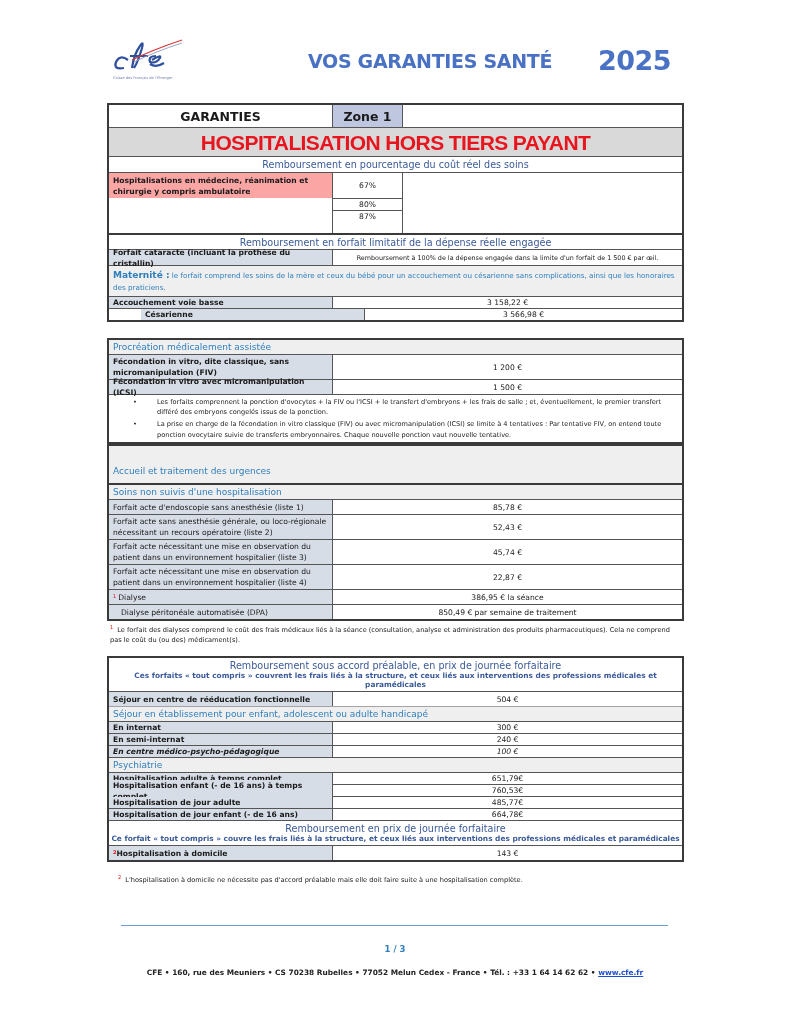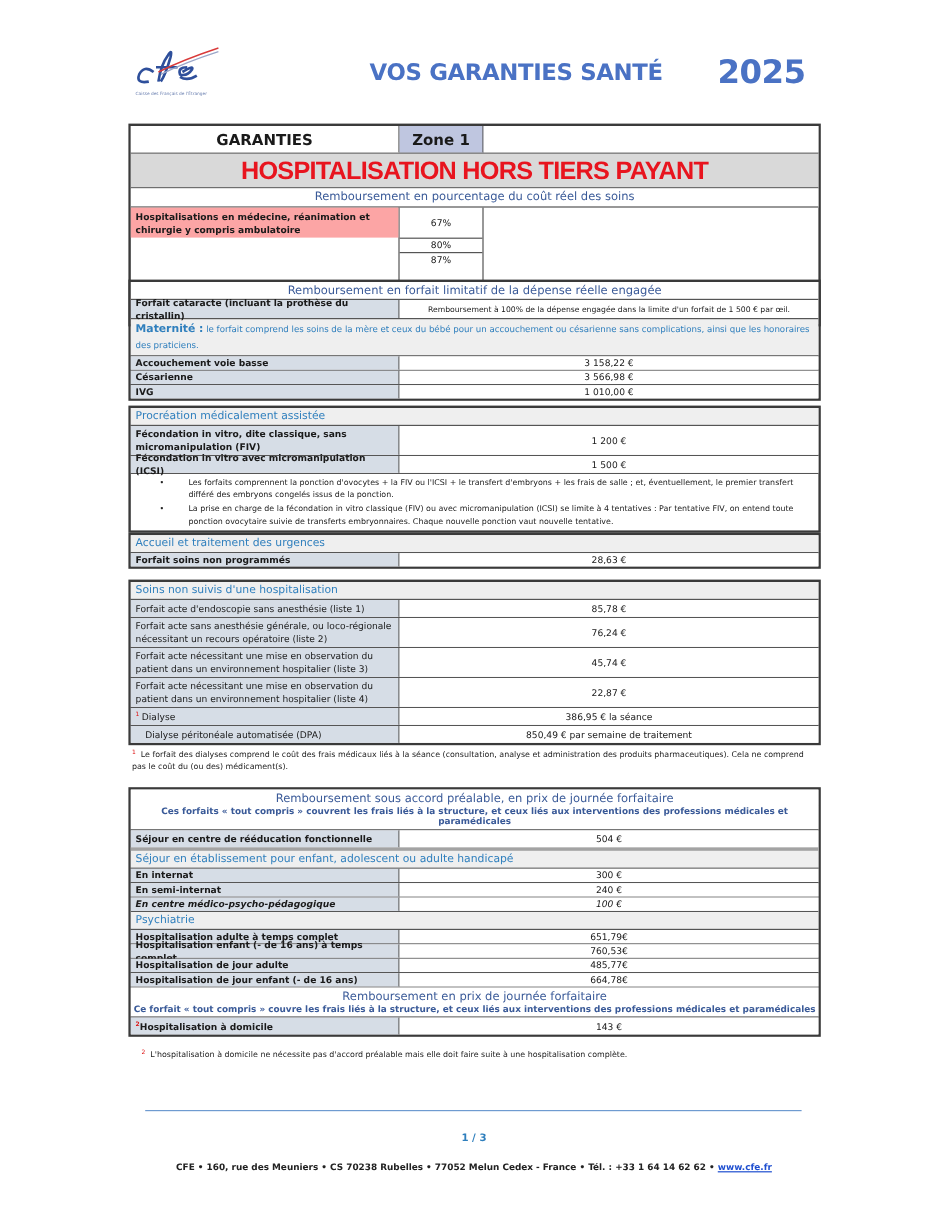--- a/index.html
+++ b/index.html
@@ -93,27 +93,23 @@
     <div class="cell-r" style="font-size:6.4px;">Remboursement à 100% de la dépense engagée dans la limite d'un forfait de 1 500 € par œil.</div>
   </div>
   <div style="background:#efefef;border-top:1px solid #555;padding:2px 4px;font-size:7.2px;line-height:1.6;color:#2f7fbd;">
     <span style="font-size:9px;font-weight:bold;">Maternité :</span>
     <span>le forfait comprend les soins de la mère et ceux du bébé pour un accouchement ou césarienne sans complications, ainsi que les honoraires des praticiens.</span>
   </div>
   <div class="row" style="height:12px;">
     <div class="cell-l">Accouchement voie basse</div>
     <div class="cell-r">3 158,22 €</div>
   </div>
-  <div class="row" style="height:12px;">
+  <div class="row" style="height:12px;padding-left:32px;">
     <div class="cell-l">Césarienne</div>
     <div class="cell-r">3 566,98 €</div>
-  </div>
-  <div class="row" style="height:12px;">
-    <div class="cell-l">IVG</div>
-    <div class="cell-r">1 010,00 €</div>
   </div>
 </div>
 
 <div class="tbl" style="top:338px;">
   <div style="background:#efefef;color:#2f7fbd;font-size:9px;padding:2px 4px;">Procréation médicalement assistée</div>
   <div class="row" style="height:25px;">
     <div class="cell-l">Fécondation in vitro, dite classique, sans micromanipulation (FIV)</div>
     <div class="cell-r">1 200 €</div>
   </div>
   <div class="row" style="height:15px;">
@@ -126,36 +122,36 @@
       <span>Les forfaits comprennent la ponction d'ovocytes + la FIV ou l'ICSI + le transfert d'embryons + les frais de salle ; et, éventuellement, le premier transfert différé des embryons congelés issus de la ponction.</span>
     </div>
     <div class="bullet-row">
       <span class="dot">•</span>
       <span>La prise en charge de la fécondation in vitro classique (FIV) ou avec micromanipulation (ICSI) se limite à 4 tentatives : Par tentative FIV, on entend toute ponction ovocytaire suivie de transferts embryonnaires. Chaque nouvelle ponction vaut nouvelle tentative.</span>
     </div>
   </div>
 </div>
 
 <div class="tbl" style="top:444px;">
-  <div style="background:#efefef;color:#2f7fbd;font-size:9px;padding:2px 4px;">Accueil et traitement des urgences</div>
+  <div style="background:#efefef;color:#2f7fbd;font-size:9px;padding:20px 4px;">Accueil et traitement des urgences</div>
   <div class="row" style="height:12px;">
     <div class="cell-l">Forfait soins non programmés</div>
     <div class="cell-r">28,63 €</div>
   </div>
 </div>
 
 <div class="tbl" style="top:483px;">
   <div style="background:#efefef;color:#2f7fbd;font-size:9px;padding:2px 4px;">Soins non suivis d'une hospitalisation</div>
   <div class="row" style="height:15px;">
     <div class="cell-l normal">Forfait acte d'endoscopie sans anesthésie (liste 1)</div>
     <div class="cell-r">85,78 €</div>
   </div>
   <div class="row" style="height:25px;">
     <div class="cell-l normal">Forfait acte sans anesthésie générale, ou loco-régionale nécessitant un recours opératoire (liste 2)</div>
-    <div class="cell-r">76,24 €</div>
+    <div class="cell-r">52,43 €</div>
   </div>
   <div class="row" style="height:25px;">
     <div class="cell-l normal">Forfait acte nécessitant une mise en observation du patient dans un environnement hospitalier (liste 3)</div>
     <div class="cell-r">45,74 €</div>
   </div>
   <div class="row" style="height:25px;">
     <div class="cell-l normal">Forfait acte nécessitant une mise en observation du patient dans un environnement hospitalier (liste 4)</div>
     <div class="cell-r">22,87 €</div>
   </div>
   <div class="row" style="height:15px;">
@@ -175,39 +171,39 @@
   <span>Le forfait des dialyses comprend le coût des frais médicaux liés à la séance (consultation, analyse et administration des produits pharmaceutiques). Cela ne comprend pas le coût du (ou des) médicament(s).</span>
 </div>
 
 <div class="tbl" style="top:656px;">
   <div class="sec-center" style="padding:2px 0 0;">Remboursement sous accord préalable, en prix de journée forfaitaire</div>
   <div class="sec-sub">Ces forfaits « tout compris » couvrent les frais liés à la structure, et ceux liés aux interventions des professions médicales et paramédicales</div>
   <div class="row" style="height:15px;">
     <div class="cell-l">Séjour en centre de rééducation fonctionnelle</div>
     <div class="cell-r">504 €</div>
   </div>
-  <div style="background:#efefef;color:#2f7fbd;font-size:9px;padding:2px 4px;border-top:3px solid #a3a3a3;">Séjour en établissement pour enfant, adolescent ou adulte handicapé</div>
+  <div style="background:#efefef;color:#2f7fbd;font-size:9px;padding:2px 4px;border-top:1px solid #a3a3a3;">Séjour en établissement pour enfant, adolescent ou adulte handicapé</div>
   <div class="row" style="height:12px;">
     <div class="cell-l">En internat</div>
     <div class="cell-r">300 €</div>
   </div>
   <div class="row" style="height:12px;">
     <div class="cell-l">En semi-internat</div>
     <div class="cell-r">240 €</div>
   </div>
   <div class="row" style="height:12px;font-style:italic;">
     <div class="cell-l">En centre médico-psycho-pédagogique</div>
     <div class="cell-r">100 €</div>
   </div>
   <div style="background:#efefef;color:#2f7fbd;font-size:9px;padding:2px 4px;border-top:1px solid #555;">Psychiatrie</div>
   <div class="row" style="height:12px;">
     <div class="cell-l">Hospitalisation adulte à temps complet</div>
     <div class="cell-r">651,79€</div>
   </div>
-  <div class="row" style="height:12px;">
+  <div class="row" style="height:12px;align-items:center;">
     <div class="cell-l">Hospitalisation enfant (- de 16 ans) à temps complet</div>
     <div class="cell-r">760,53€</div>
   </div>
   <div class="row" style="height:12px;">
     <div class="cell-l">Hospitalisation de jour adulte</div>
     <div class="cell-r">485,77€</div>
   </div>
   <div class="row" style="height:12px;">
     <div class="cell-l">Hospitalisation de jour enfant (- de 16 ans)</div>
     <div class="cell-r">664,78€</div>

